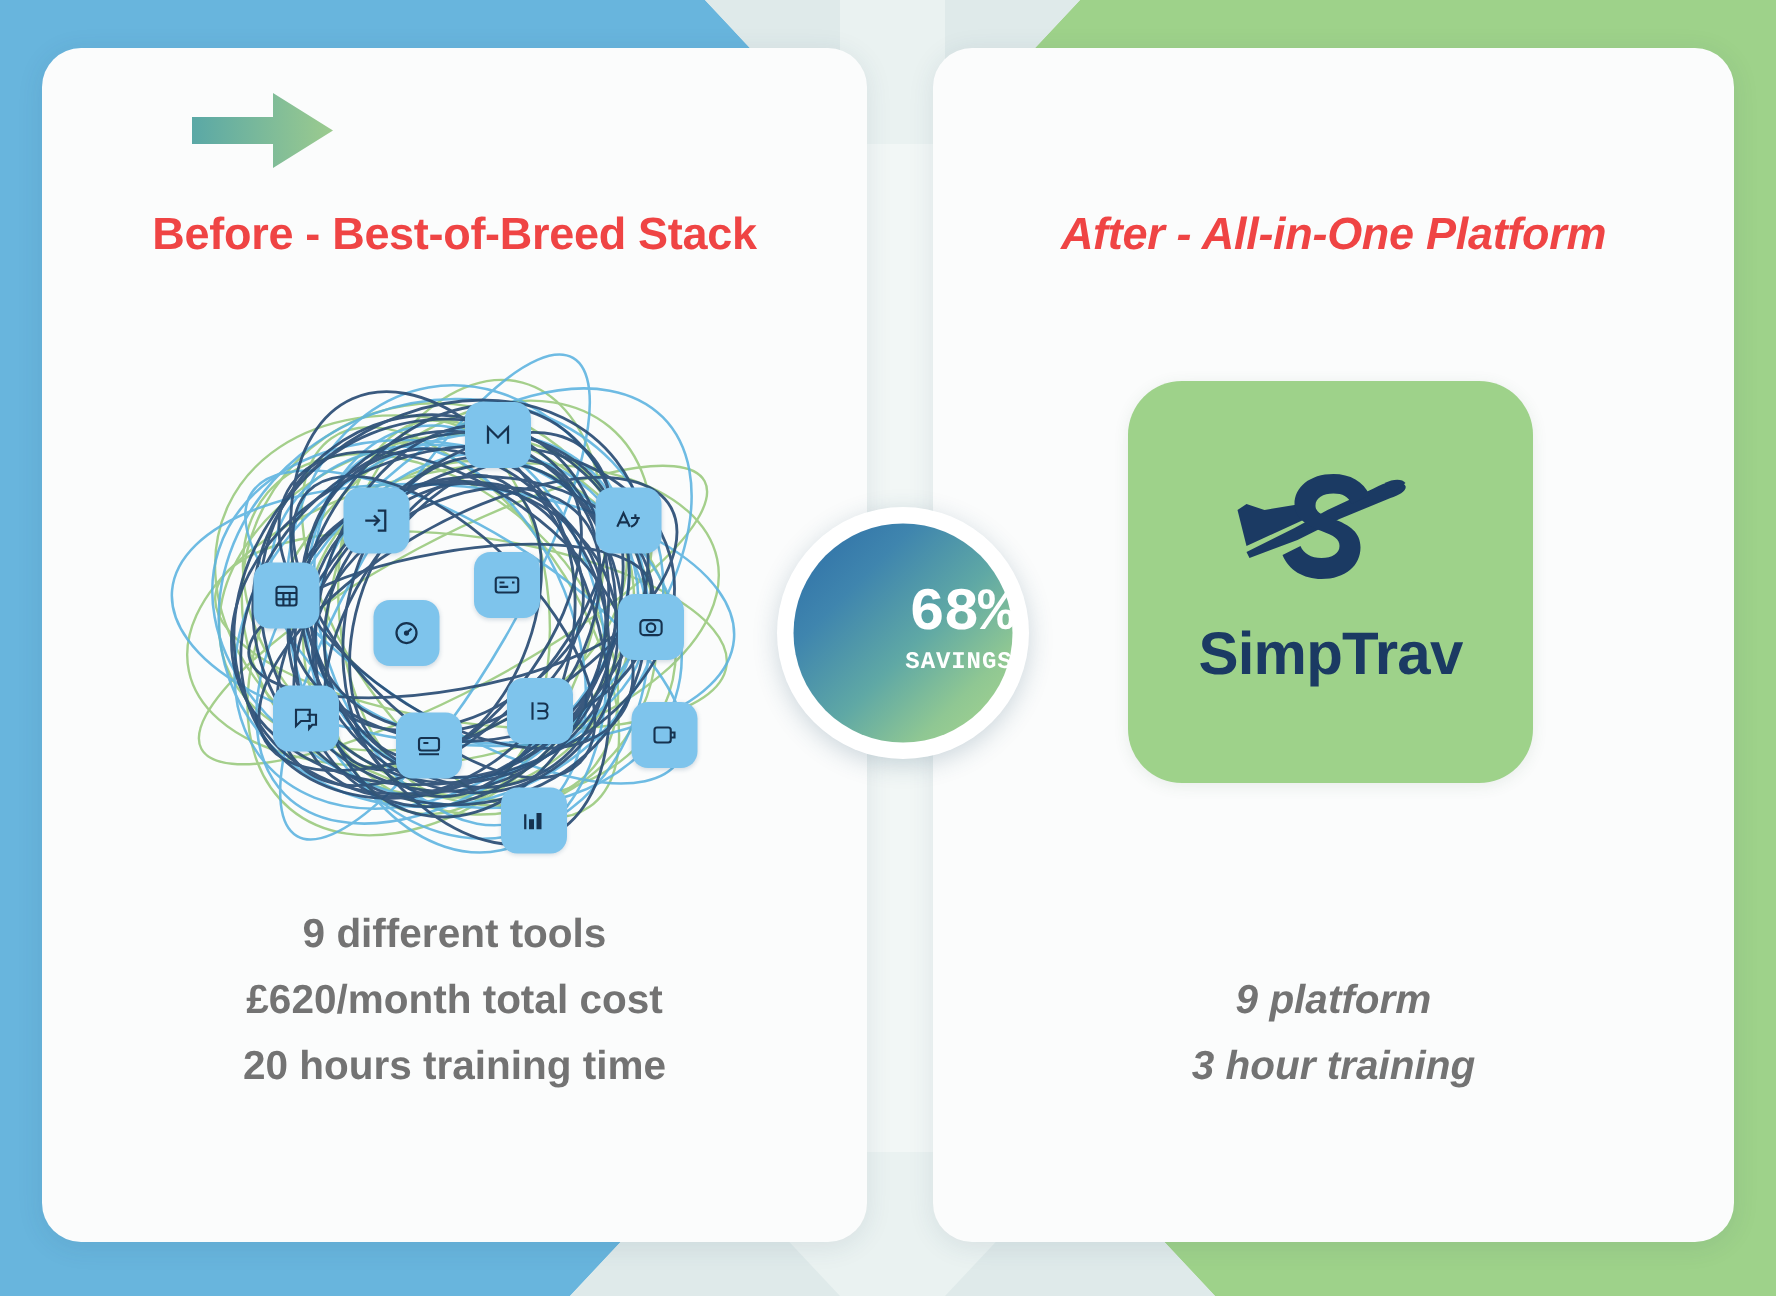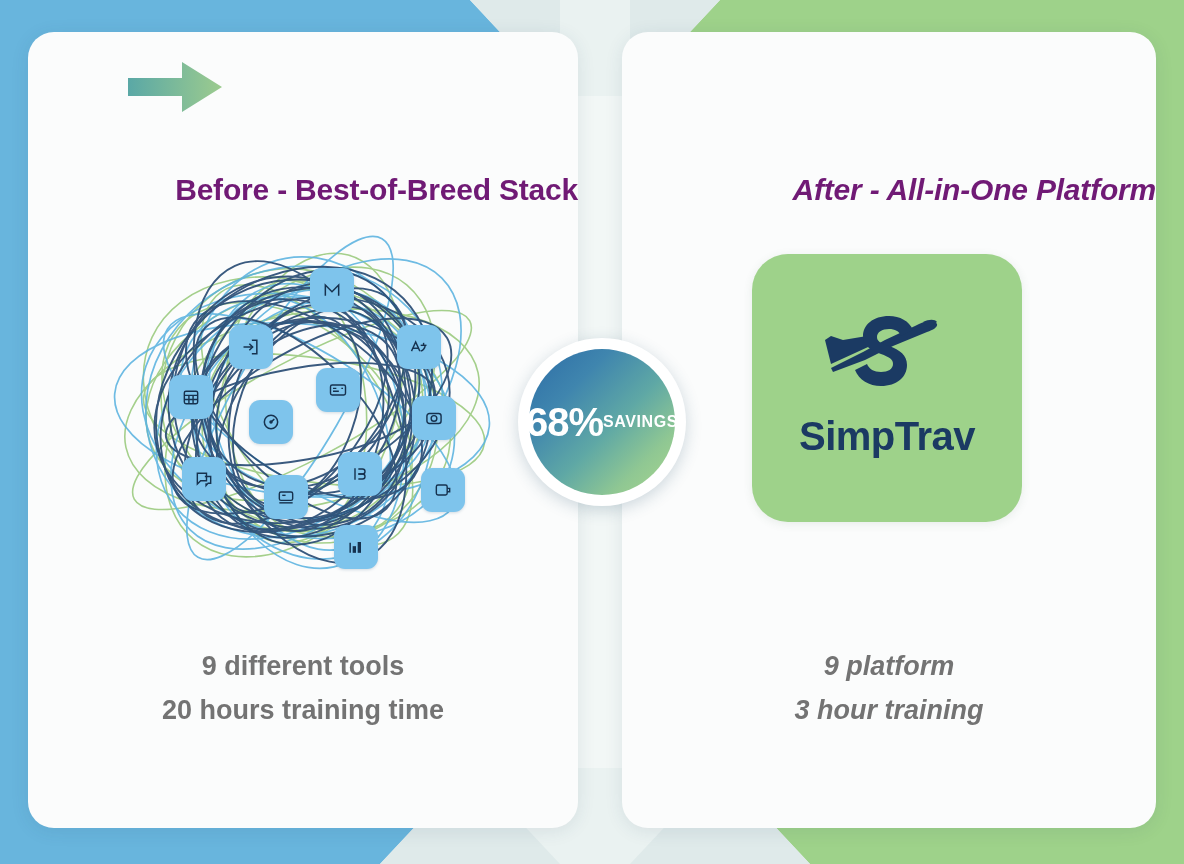--- a/index.html
+++ b/index.html
@@ -31,26 +31,25 @@
     box-shadow: 0 3px 18px rgba(40,70,100,0.10);
     z-index: 3;
   }
   #card-before { left: 28px;  top: 32px; width: 550px; height: 796px; }
   #card-after  { left: 622px; top: 32px; width: 534px; height: 796px; font-style: italic; }
 
   .card-title {
     position: absolute;
     left: 0; right: 0;
     top: 108px;
-    text-align: right;
+    text-align: center;
     font-size: 30px;
     font-weight: bold;
-    color: #701a75;
+    color: #ef4444;
     letter-spacing: -0.2px;
-    margin-top: 33px;
   }
 
   .card-stats {
     position: absolute;
     left: 0; right: 0;
     bottom: 96px;
     text-align: center;
     color: #737373;
     font-size: 27px;
     font-weight: bold;
@@ -97,24 +96,25 @@
     background: #ffffff;
     box-shadow: 0 4px 16px rgba(40,80,110,0.22);
   }
   #badge-disc {
     position: absolute;
     left: 11px; top: 11px;
     width: 146px; height: 146px;
     border-radius: 50%;
     background: linear-gradient(135deg, #2c6ca6 0%, #3f85ae 28%, #5fa8a5 55%, #8fc793 78%, #aad78d 100%);
     display: flex;
-    flex-direction: row;
-    align-items: center;
+    flex-direction: column;
+    align-items: flex-end;
     justify-content: center;
     color: #ffffff;
+    font-family: Liberation Mono, monospace;
   }
   #badge-pct {
     font-size: 40px;
     font-weight: bold;
     line-height: 38px;
     letter-spacing: -1px;
   }
   #badge-label {
     font-size: 16px;
     font-weight: bold;
@@ -356,20 +356,21 @@
             <path d="M5 19V7"></path>
               <rect x="8" y="11" width="4" height="8" fill="#16324f" stroke="none"></rect>
             <rect x="14" y="6" width="4" height="13" fill="#16324f" stroke="none"></rect>
           </svg>
         </span>
       </div>
     </div>
 
     <div class="card-stats">
       <div>9 different tools</div>
+      <div>£620/month total cost</div>
       <div>20 hours training time</div>
     </div>
   </div>
 
   <div class="card" id="card-after">
     <div class="card-title">After - All-in-One Platform</div>
     <div class="card-stats">
       <div>9 platform</div>
       <div>3 hour training</div>
     </div>

